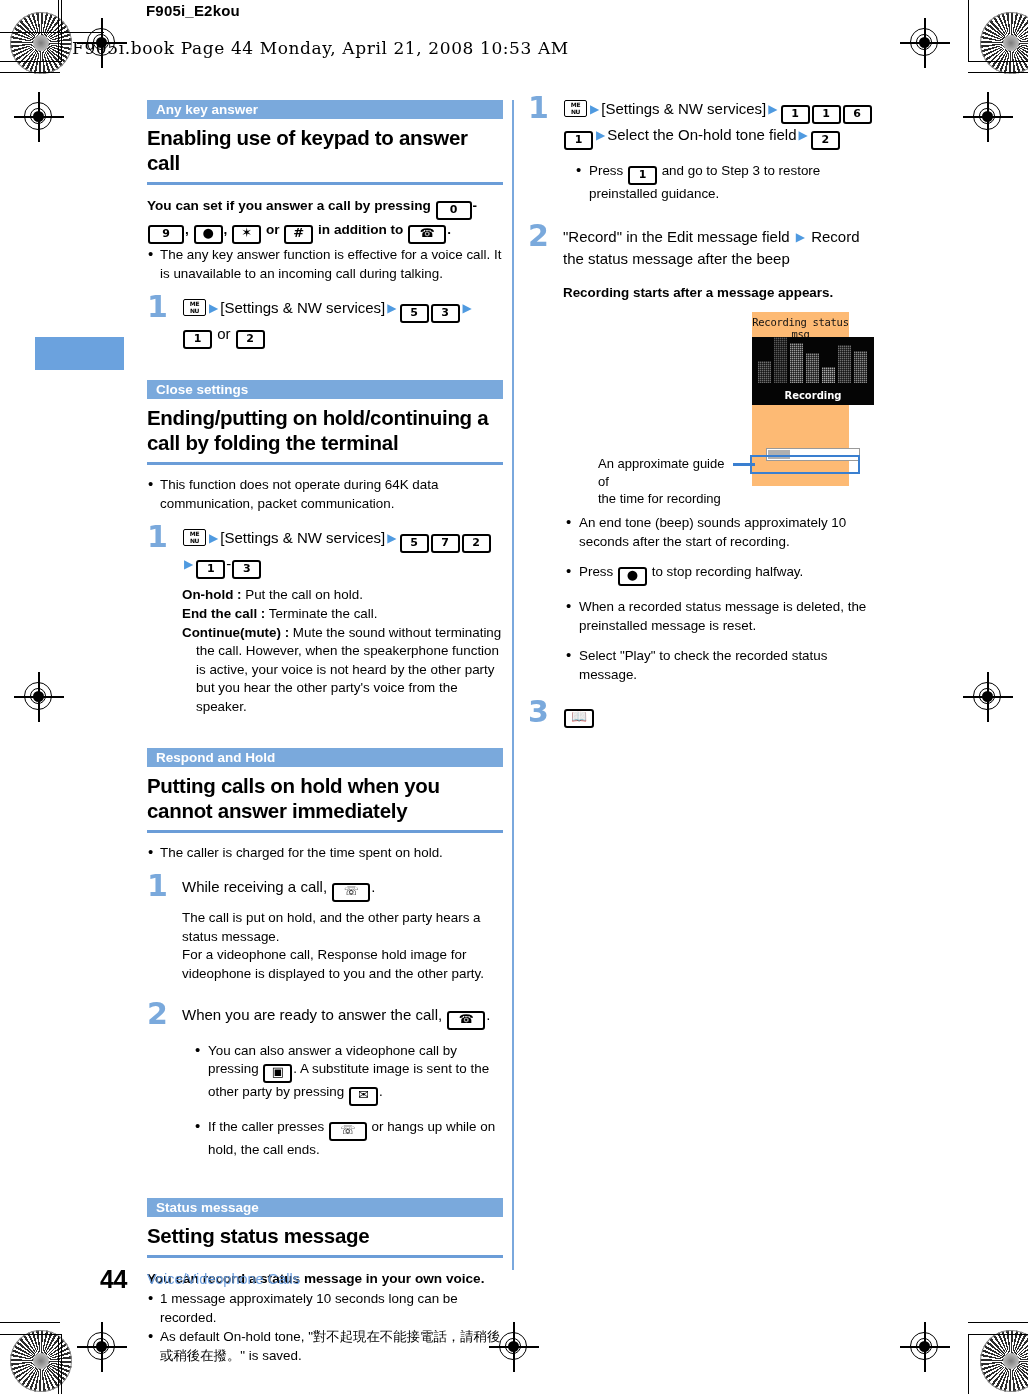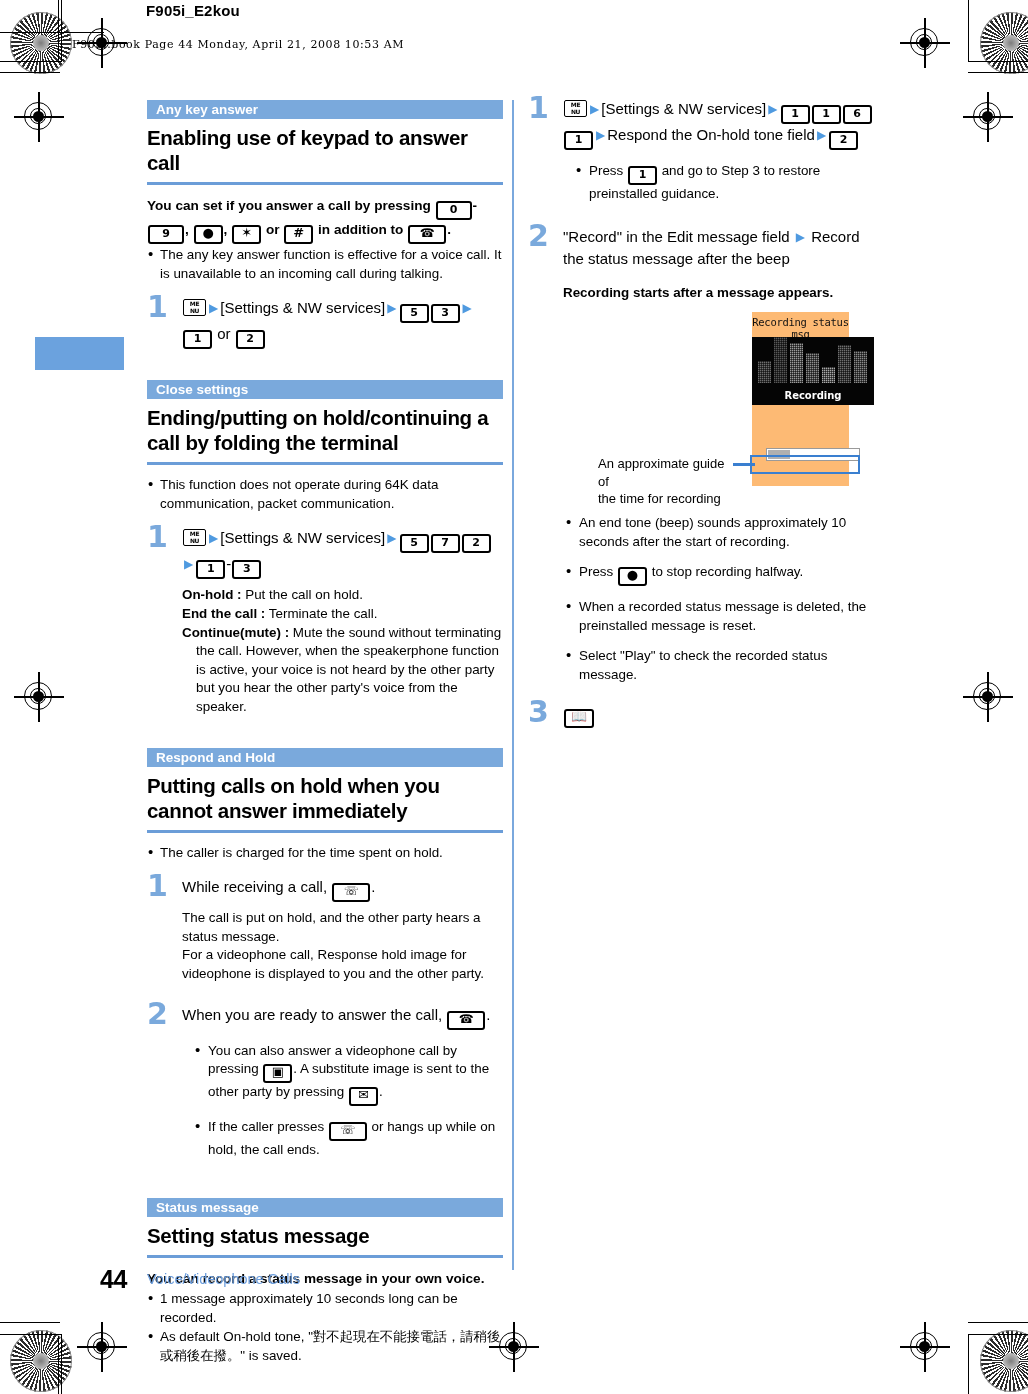--- a/index.html
+++ b/index.html
@@ -21,21 +21,21 @@
   .starmark{position:absolute;width:62px;height:62px;border-radius:50%;
     background:
       repeating-conic-gradient(#2b2b2b 0deg 4.5deg,#ffffff 4.5deg 9deg);
     box-shadow:inset 0 0 0 1px #888;}
   .starmark::after{content:"";position:absolute;left:50%;top:50%;width:16px;height:16px;margin:-8px 0 0 -8px;border-radius:50%;background:radial-gradient(circle,#7d7d7d 0%,#bdbdbd 70%,#d8d8d8 100%);}
   .cropbox{position:absolute;border:1.4px solid #000;}
   .cropline{position:absolute;background:#000;}
 
   
   .doc-id{position:absolute;left:146px;top:2px;font-size:15px;font-weight:bold;letter-spacing:.2px;}
-  .slug{position:absolute;left:72px;top:38px;font-family:"DejaVu Serif","Liberation Serif",serif;font-size:11px;letter-spacing:.6px;white-space:nowrap;}
+  .slug{position:absolute;left:72px;top:38px;font-family:"DejaVu Serif","Liberation Serif",serif;font-size:17px;letter-spacing:.6px;white-space:nowrap;}
   .slugrule{position:absolute;left:0px;top:32px;width:104px;height:1.4px;background:#000;}
 
   
   .index-tab{position:absolute;left:35px;top:337px;width:89px;height:33px;background:#6ba2de;}
   .col{position:absolute;top:100px;width:356px;}
   .col-left{left:147px;}
   .col-right{left:528px;}
   .col-divider{position:absolute;left:512px;top:100px;width:1.6px;height:1170px;background:#7aa8dd;}
 
   
@@ -299,21 +299,21 @@
     </ul>
   </div>
 
 </div>
 
 <div class="col col-right" style="top:98px;">
 
   <div class="step" style="margin-top:0;">
     <div class="step-num">1</div>
     <div class="step-body">
-      <span class="key menu"></span><span class="arrow"></span><span>[Settings &amp; NW services]</span><span class="arrow"></span><span class="key">1</span><span class="key">1</span><span class="key">6</span><span class="key">1</span><span class="arrow"></span><span>Respond the On-hold tone field</span><span class="arrow"></span><span class="key">2</span>
+      <span class="key menu"></span><span class="arrow"></span><span>[Settings &amp; NW services]</span><span class="arrow"></span><span class="key">1</span><span class="key">1</span><span class="key">6</span><span class="key">1</span><span class="arrow"></span><span>Select the On-hold tone field</span><span class="arrow"></span><span class="key">2</span>
     </div>
     <ul class="bullets indent" style="margin-left:12px;margin-top:8px;">
       <li>Press <span class="key">1</span> and go to Step 3 to restore preinstalled guidance.</li>
     </ul>
   </div>
 
   <div class="step" style="margin-top:22px;">
     <div class="step-num">2</div>
     <div class="step-body">
       "Record" in the Edit message field <span class="arrow"></span> Record the status message after the beep

